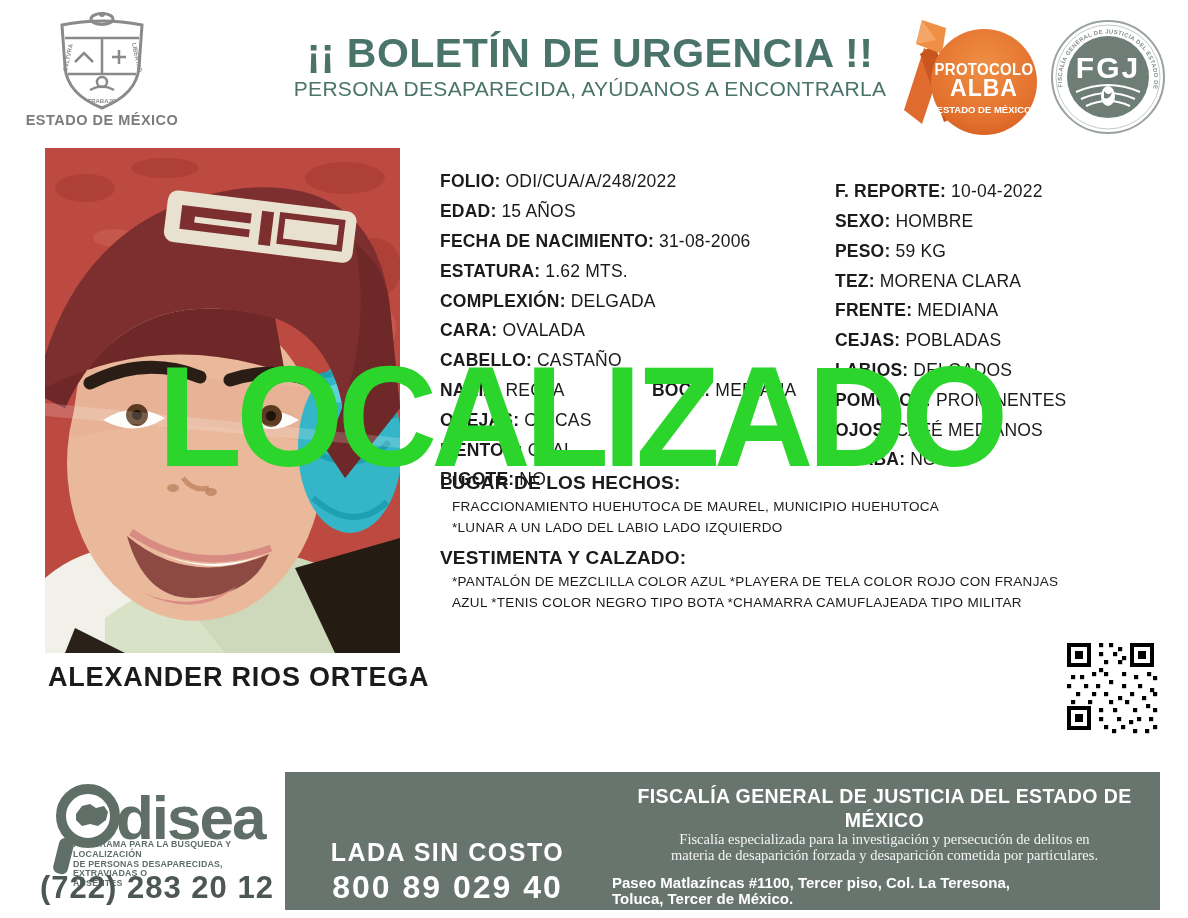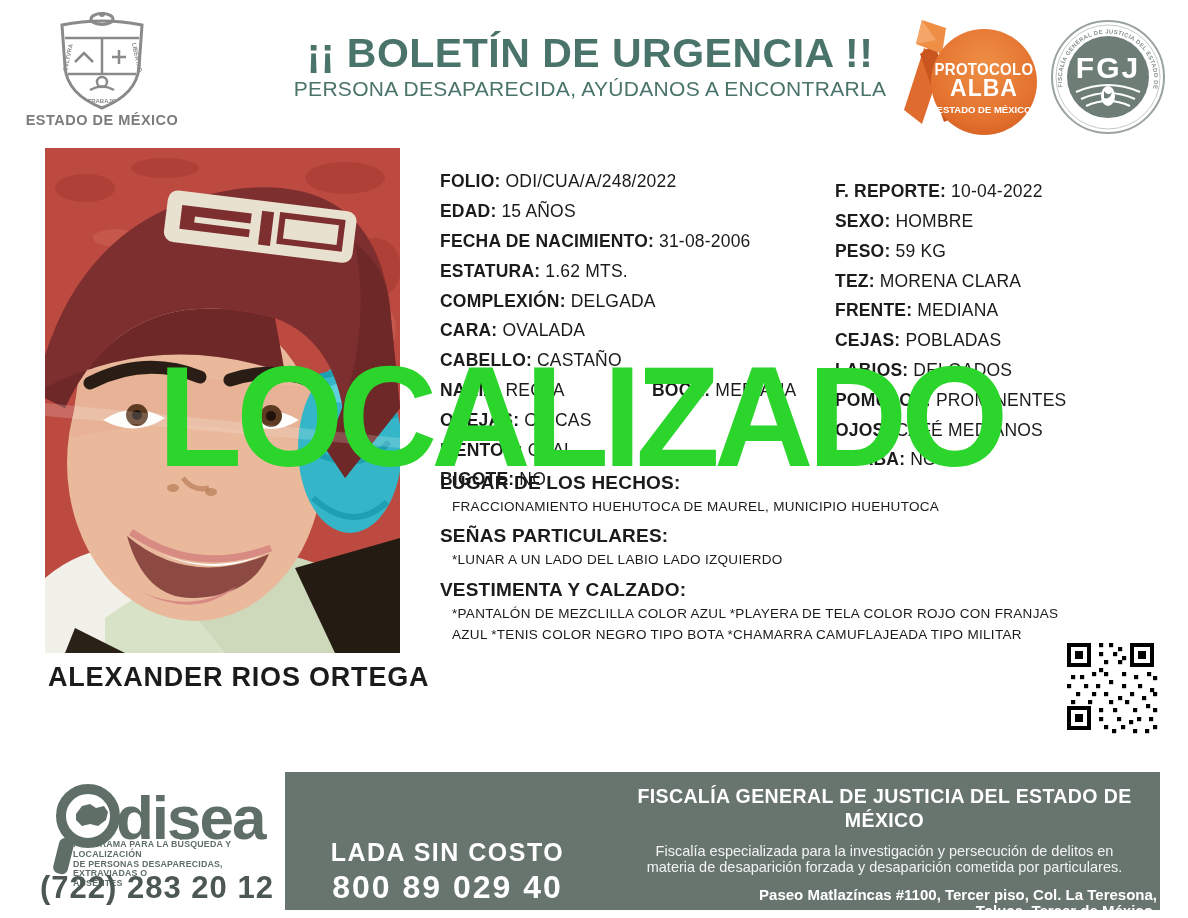--- a/index.html
+++ b/index.html
@@ -42,22 +42,22 @@
   .graybar{left:285px;top:772px;width:875px;height:138px;background:#68756e;}
   .odisea{left:40px;top:782px;width:250px;height:100px;}
   .odisea-tag{left:73px;top:840px;width:215px;font-size:8.8px;line-height:9.8px;
     color:#5f6e66;font-weight:700;letter-spacing:.2px;}
   .phone{left:40px;top:870px;font-size:31px;font-weight:800;color:#4c5851;letter-spacing:1px;}
   .lada{left:300px;top:836px;width:295px;text-align:center;color:#ffffff;}
   .lada-1{font-size:25px;font-weight:800;letter-spacing:1.5px;line-height:32px;}
   .lada-2{font-size:32px;font-weight:800;letter-spacing:2px;line-height:38px;}
   .fgj-block{left:612px;top:784px;width:545px;color:#ffffff;}
   .fgj-title{font-size:19.5px;font-weight:800;text-align:center;letter-spacing:.4px;line-height:24px;}
-  .fgj-desc{font-size:14.5px;text-align:center;line-height:15.5px;margin-top:12px;color:#f2f4f3;}
-  .fgj-addr{font-size:15px;font-weight:800;text-align:right;line-height:15.5px;margin-top:12px;}
+  .fgj-desc{font-size:14.5px;text-align:center;line-height:15.5px;color:#f2f4f3;font-family:Liberation Serif, serif;}
+  .fgj-addr{font-size:15px;font-weight:800;text-align:left;line-height:15.5px;margin-top:12px;}
 </style>
 </head>
 <body>
 
 <div class="page">
 
   <svg class="abs" style="left:55px;top:12px;" width="95" height="100" viewBox="0 0 95 100">
     <g fill="none" stroke="#8a8a8a" stroke-width="3">
       <ellipse cx="47" cy="7" rx="11" ry="5.5"></ellipse>
       <circle cx="47" cy="2" r="1.5" fill="#8a8a8a"></circle>
@@ -282,21 +282,20 @@
     </div>
     <div class="frow">
       <span class="flabel">BARBA:</span>
       <span class="fvalue">NO</span>
     </div>
   </div>
 
   <div class="abs sections">
     <div class="sec-h">LUGAR DE LOS HECHOS:</div>
     <div class="sec-sub">FRACCIONAMIENTO HUEHUTOCA DE MAUREL, MUNICIPIO HUEHUTOCA</div>
-    <div class="sec-h mt6">SEÑAS PARTICULARES:</div>
     <div class="sec-sub">*LUNAR A UN LADO DEL LABIO LADO IZQUIERDO</div>
     <div class="sec-h mt7">VESTIMENTA Y CALZADO:</div>
     <div class="sec-sub">*PANTALÓN DE MEZCLILLA COLOR AZUL *PLAYERA DE TELA COLOR ROJO CON FRANJAS</div>
     <div class="sec-sub">AZUL *TENIS COLOR NEGRO TIPO BOTA *CHAMARRA CAMUFLAJEADA TIPO MILITAR</div>
   </div>
 
   <div class="abs watermark">LOCALIZADO</div>
 
   <div class="abs person-name">ALEXANDER RIOS ORTEGA</div>
 

